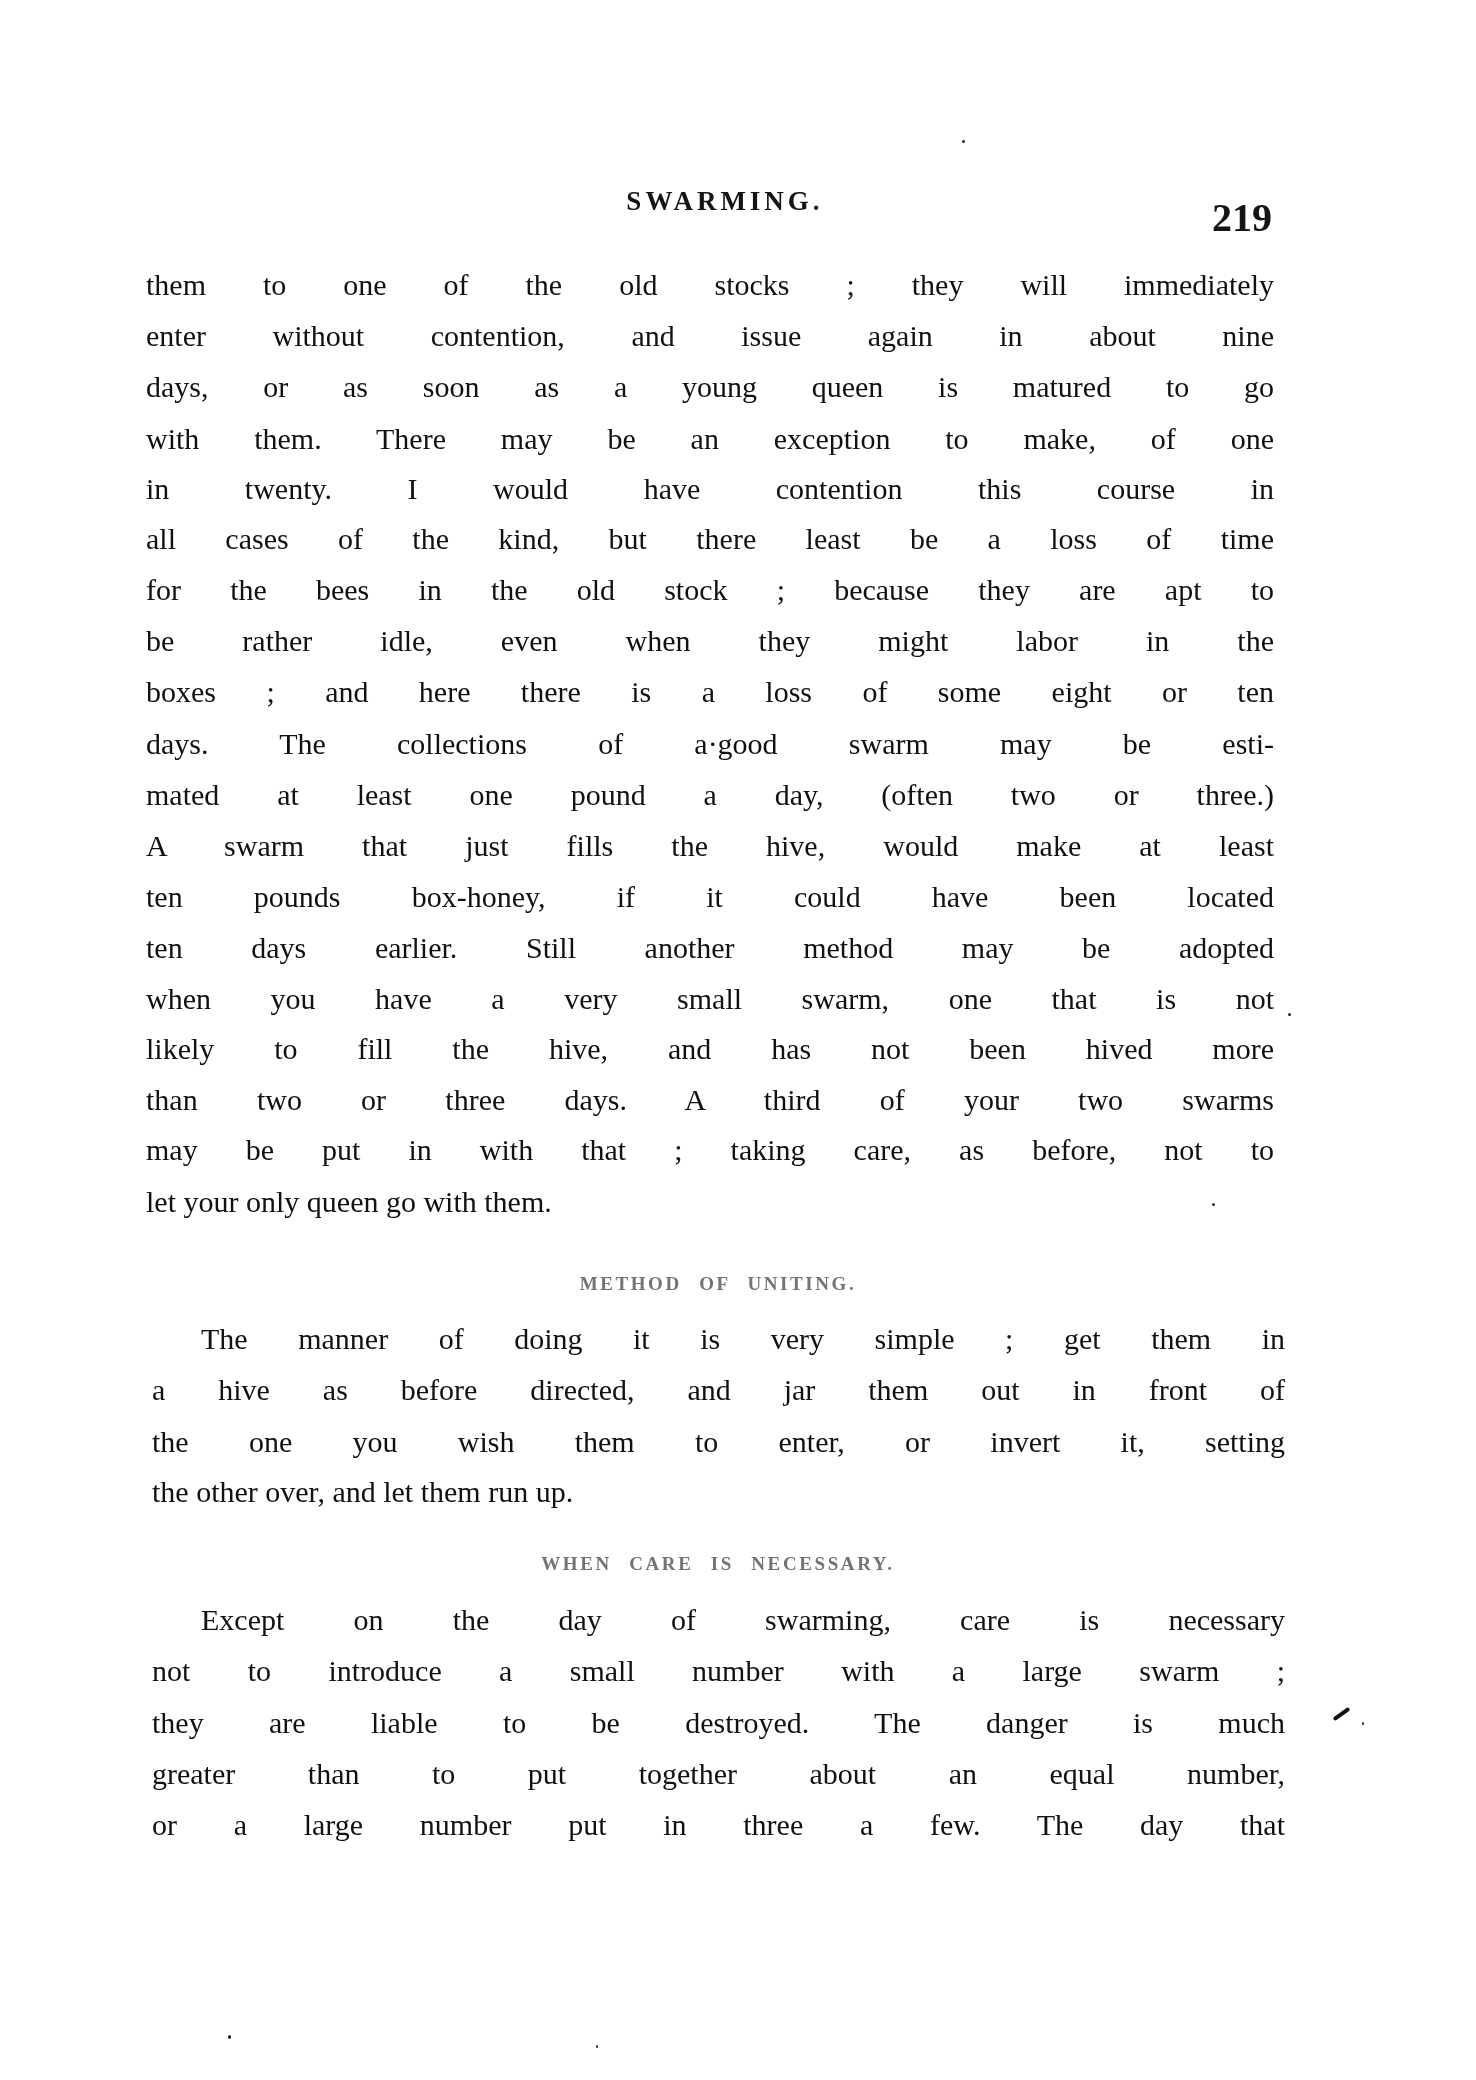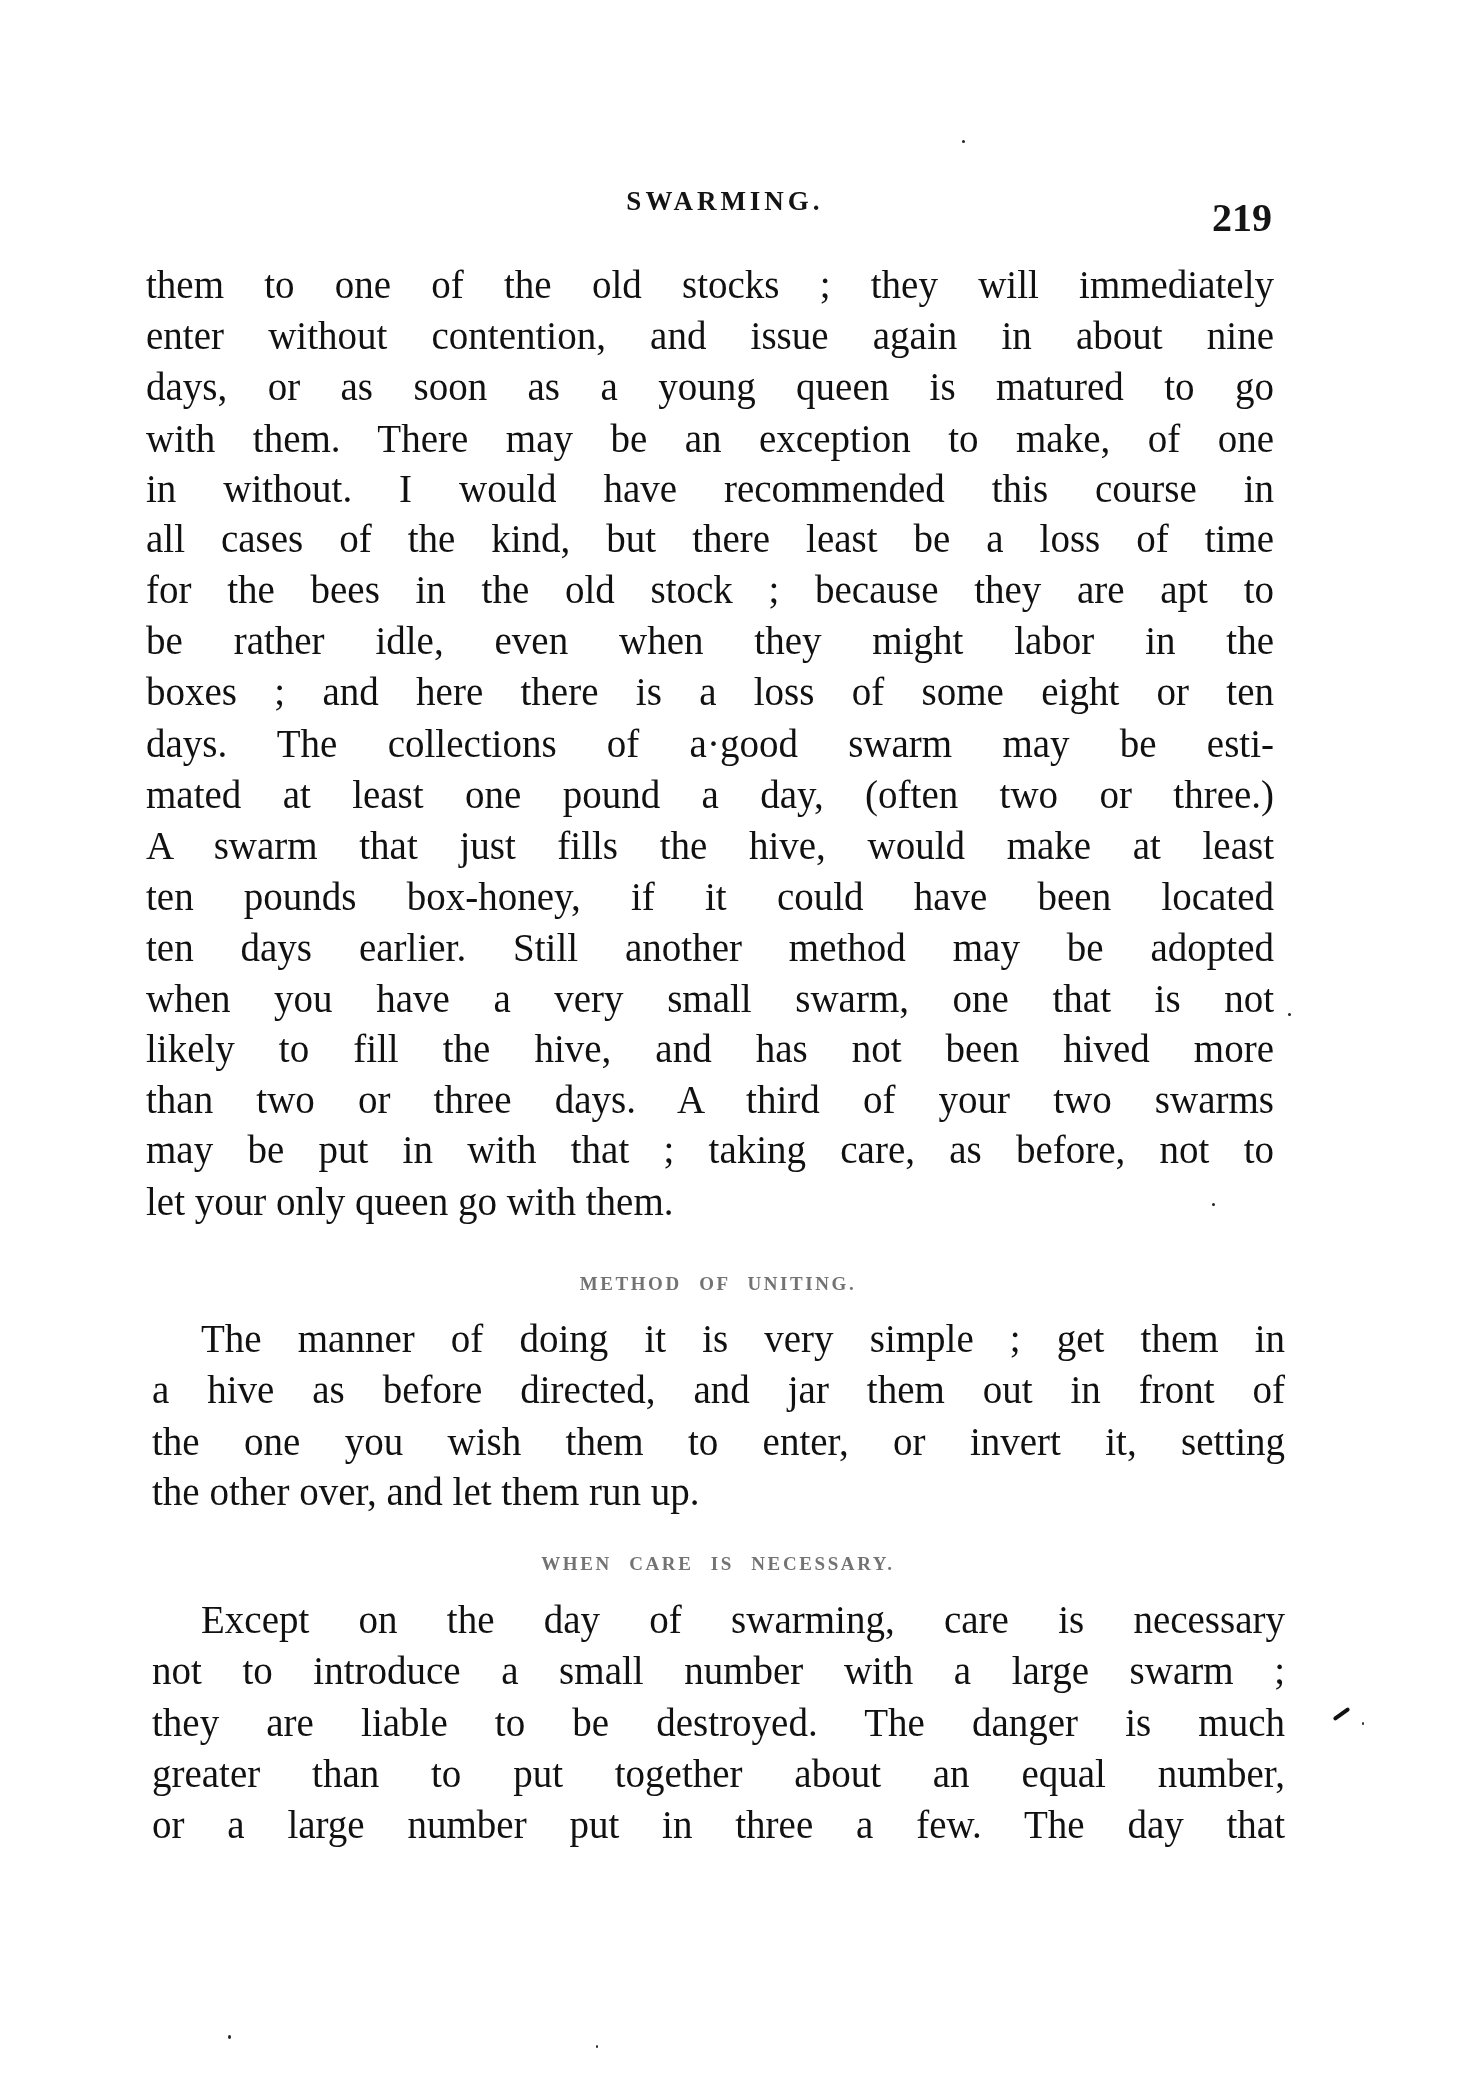--- a/index.html
+++ b/index.html
@@ -51,21 +51,21 @@
     font-size: 40px;
     line-height: 44px;
     color: #141414;
     margin-top: 20px;
   }
   .line {
     position: absolute;
     left: 146px;
     width: 1128px;
     height: 50px;
-    font-size: 39px;
+    font-size: 30px;
     line-height: 50px;
     text-align: justify;
     text-align-last: justify;
     white-space: normal;
     color: #111111;
   }
   .line.indent {
     left: 201px;
     width: 1083px;
   }
@@ -116,21 +116,21 @@
   <div class="running-head">
     <div class="head-title">SWARMING.</div>
     <div class="page-number">219</div>
   </div>
 
   <div class="p1">
     <div class="line" style="top:260px">them to one of the old stocks ; they will immediately</div>
     <div class="line" style="top:311px">enter without contention, and issue again in about nine</div>
     <div class="line" style="top:362px">days, or as soon as a young queen is matured to go</div>
     <div class="line" style="top:414px">with them. There may be an exception to make, of one</div>
-    <div class="line" style="top:464px">in without. I would have recommended this course in</div>
+    <div class="line" style="top:464px">in twenty. I would have contention this course in</div>
     <div class="line" style="top:514px">all cases of the kind, but there least be a loss of time</div>
     <div class="line" style="top:565px">for the bees in the old stock ; because they are apt to</div>
     <div class="line" style="top:616px">be rather idle, even when they might labor in the</div>
     <div class="line" style="top:667px">boxes ; and here there is a loss of some eight or ten</div>
     <div class="line" style="top:719px">days. The collections of a·good swarm may be esti-</div>
     <div class="line" style="top:770px">mated at least one pound a day, (often two or three.)</div>
     <div class="line" style="top:821px">A swarm that just fills the hive, would make at least</div>
     <div class="line" style="top:872px">ten pounds box-honey, if it could have been located</div>
     <div class="line" style="top:923px">ten days earlier. Still another method may be adopted</div>
     <div class="line" style="top:974px">when you have a very small swarm, one that is not</div>

